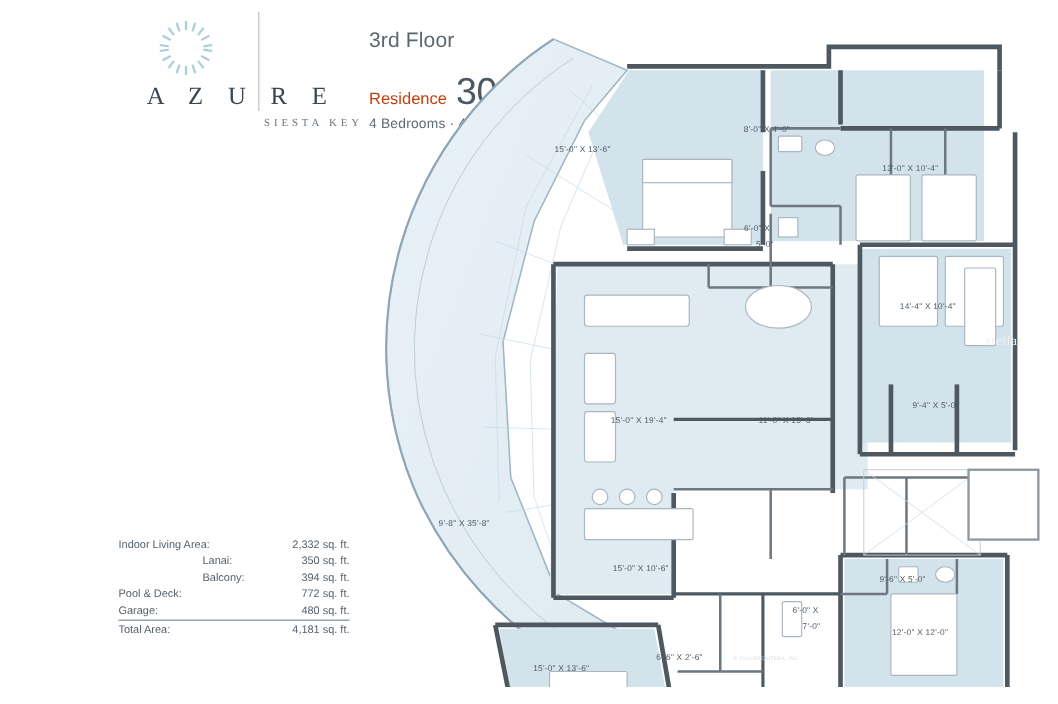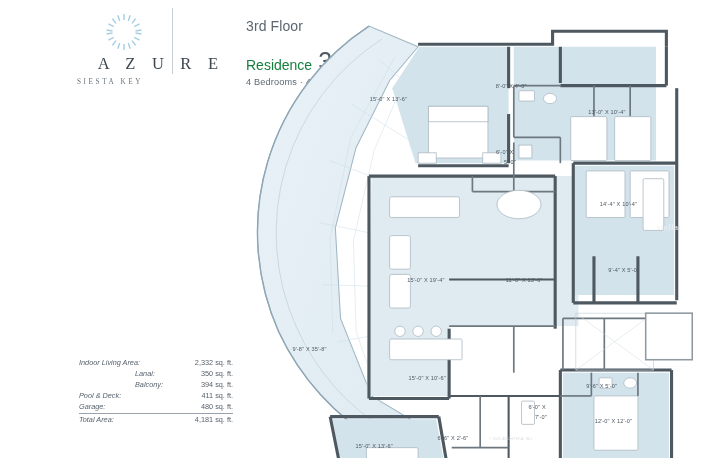--- a/index.html
+++ b/index.html
@@ -42,21 +42,21 @@
     color: #3d464f;
     font-family: "Liberation Serif", serif;
     font-weight: 400;
     text-indent: 6px;
   }
   #brand-sub {
     position: absolute;
     left: 0px;
     top: 66px;
     width: 168px;
-    text-align: left;
+    text-align: right;
     font-size: 7.2px;
     letter-spacing: 2.6px;
     color: #6b757e;
     font-family: "Liberation Serif", serif;
     text-indent: 3px;
   }
   #brand-divider {
     position: absolute;
     left: 172px;
     top: 8px;
@@ -76,22 +76,22 @@
     color: #5b6670;
     letter-spacing: .1px;
     margin-bottom: 15px;
   }
   #residence-row {
     display: flex;
     align-items: baseline;
     gap: 6px;
   }
   #residence-word {
-    font-size: 14px;
-    color: #15803d;
+    font-size: 11px;
+    color: #c2410c;
   }
   #residence-number {
     font-size: 25px;
     color: #4c5862;
     letter-spacing: -0.2px;
     line-height: 1;
   }
   #bed-bath {
     font-size: 9.2px;
     color: #5f6a74;
@@ -106,21 +106,21 @@
     top: 357px;
     width: 154px;
     font-size: 7.3px;
     color: #57626c;
     line-height: 1.52;
   }
   #area-table .arow {
     display: flex;
     justify-content: space-between;
   }
-  #area-table .arow .lbl { white-space: nowrap; font-style: italic; }
+  #area-table .arow .lbl { white-space: nowrap; }
   #area-table .arow .val { white-space: nowrap; }
   #area-table .indent { padding-left: 56px; }
   #area-table .ruled {
     border-bottom: .7px solid #9aa3ab;
     padding-bottom: .5px;
   }
 
   
   #plan {
     position: absolute;
@@ -207,21 +207,21 @@
     <div class="arow indent">
       <span class="lbl">Lanai:</span>
       <span class="val">350 sq. ft.</span>
     </div>
     <div class="arow indent">
       <span class="lbl">Balcony:</span>
       <span class="val">394 sq. ft.</span>
     </div>
     <div class="arow">
       <span class="lbl">Pool &amp; Deck:</span>
-      <span class="val">411 sq. ft.</span>
+      <span class="val">772 sq. ft.</span>
     </div>
     <div class="arow ruled">
       <span class="lbl">Garage:</span>
       <span class="val">480 sq. ft.</span>
     </div>
     <div class="arow">
       <span class="lbl">Total Area:</span>
       <span class="val">4,181 sq. ft.</span>
     </div>
   </div>

